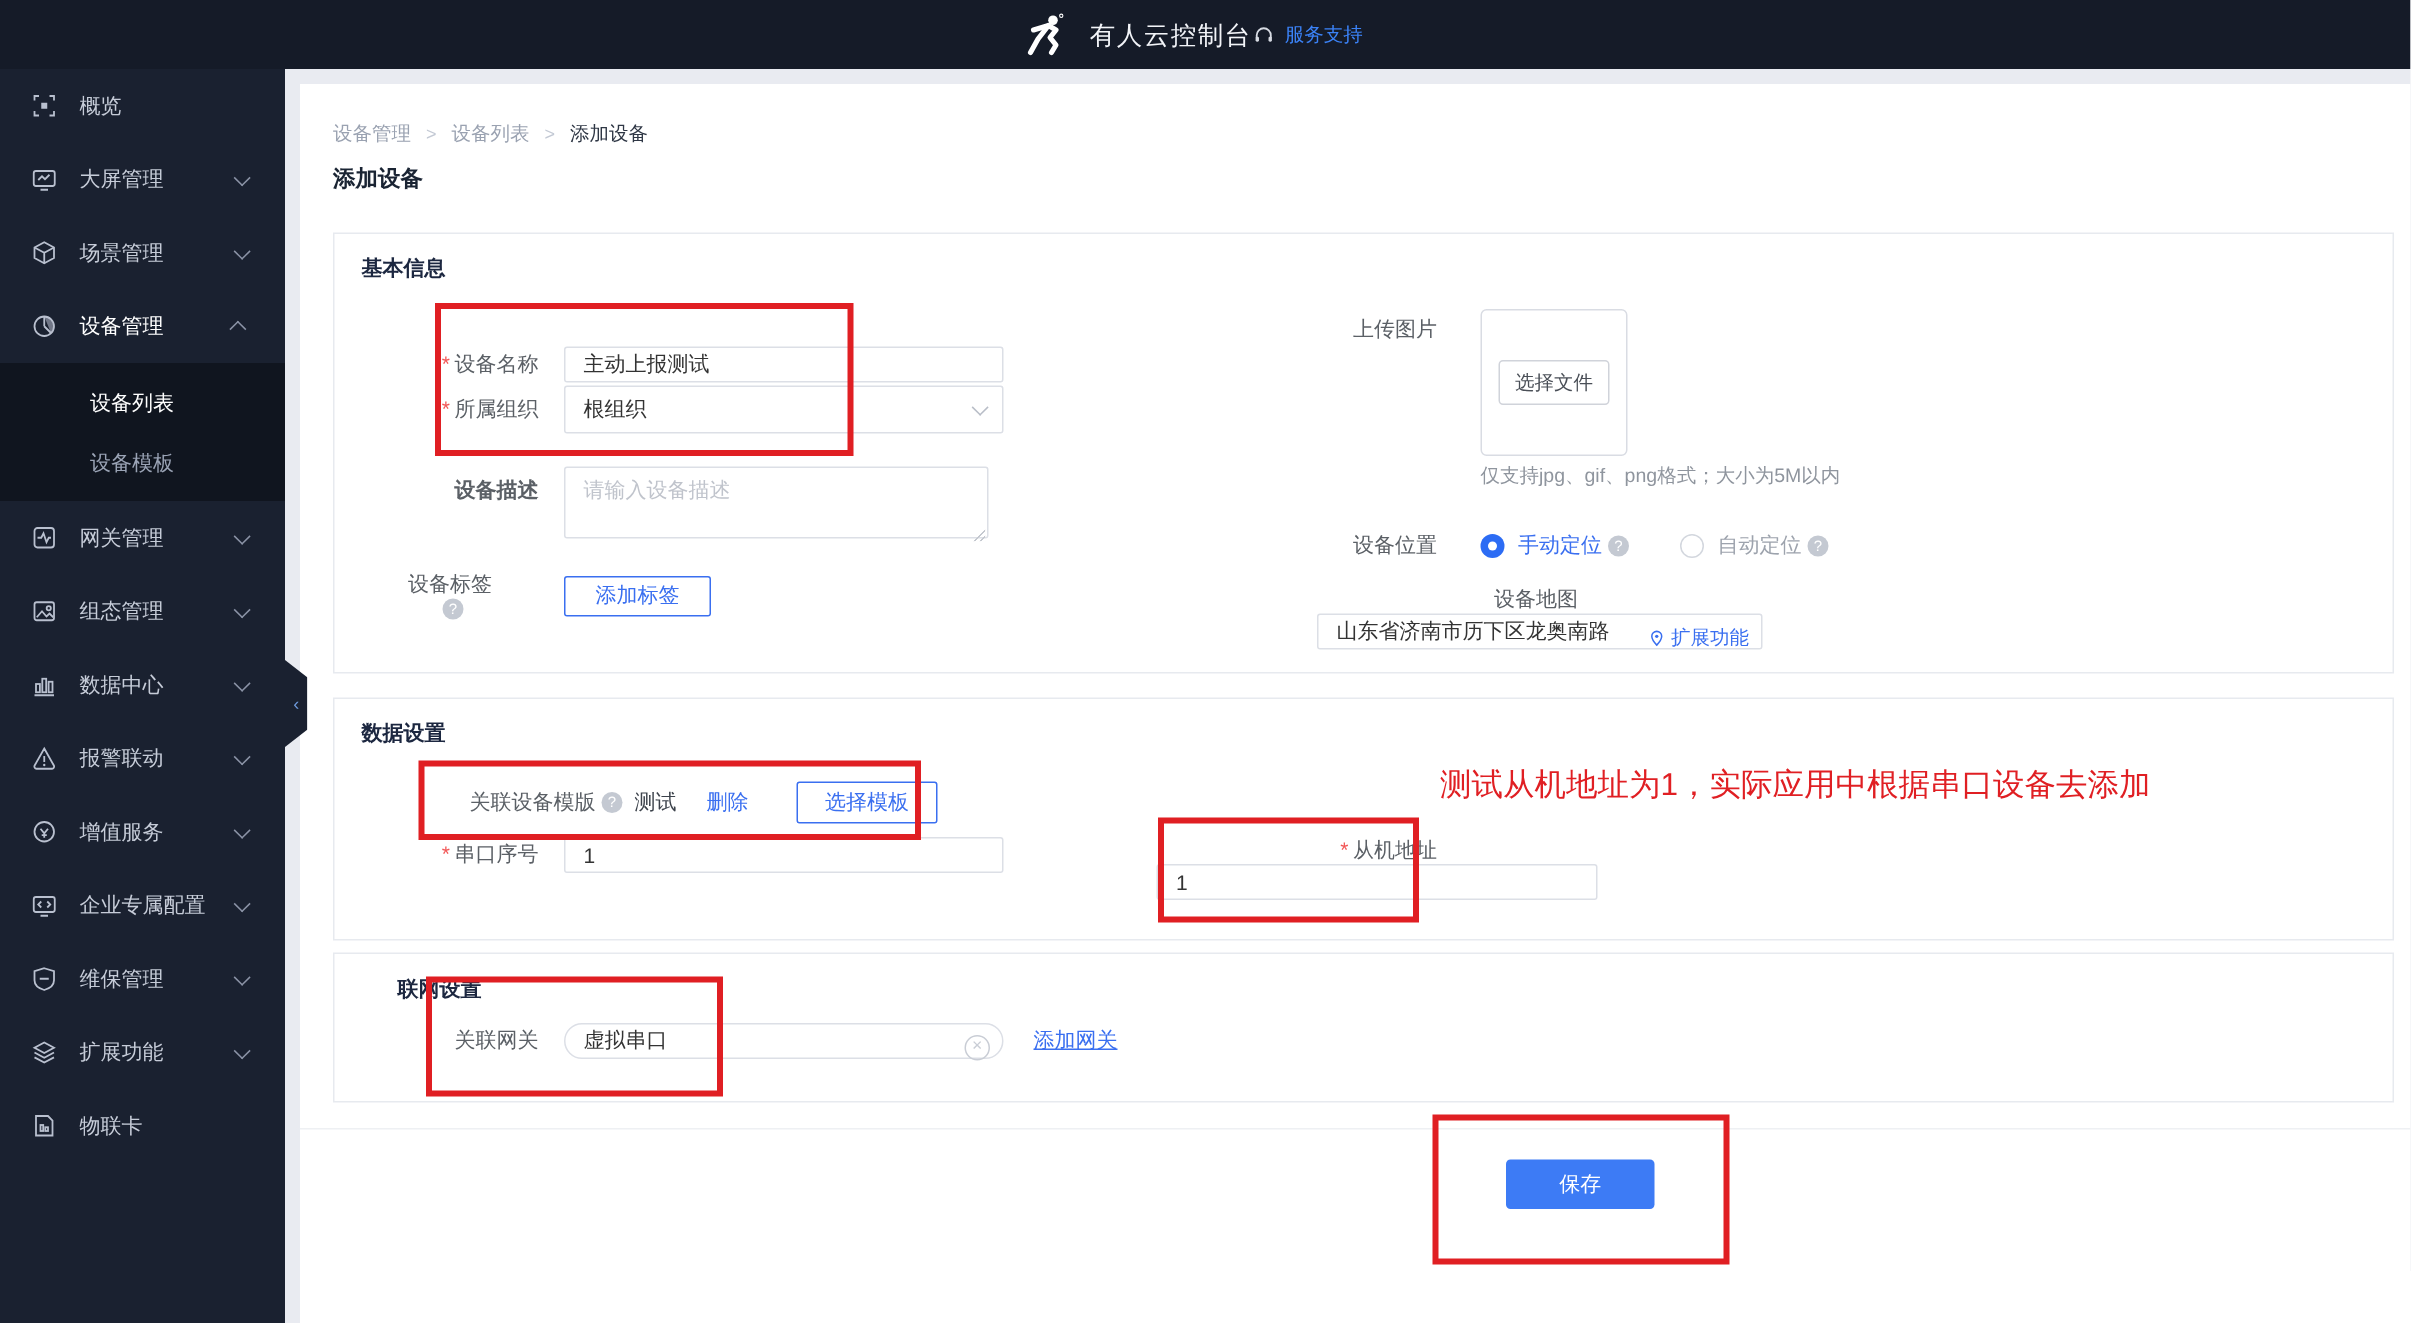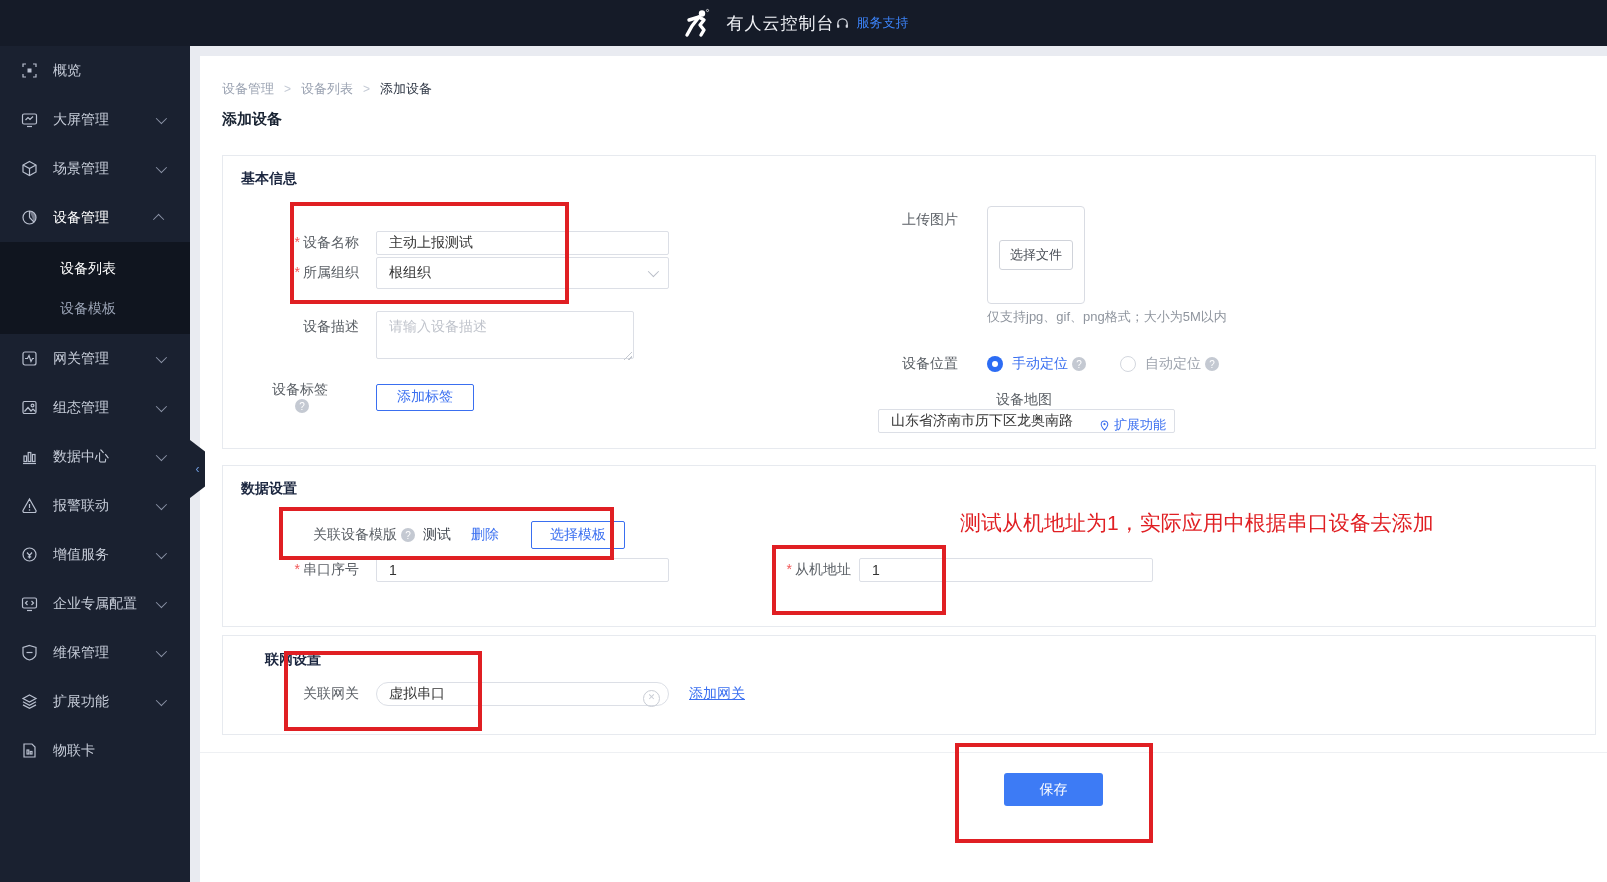--- a/index.html
+++ b/index.html
@@ -58,21 +58,21 @@
   .gap17{width:17px;flex:0 0 auto;}
   .req{color:#f25757;margin-right:3px;}
 
   .tinput{box-sizing:border-box;height:24px;border:1px solid #dcdfe6;border-radius:2px;
           padding:0 12px;font-size:14px;color:#333;font-family:inherit;background:#fff;}
   .w293{width:293px;}
   .select-box{box-sizing:border-box;width:293px;height:32px;border:1px solid #dcdfe6;border-radius:2px;
           display:flex;align-items:center;justify-content:space-between;padding:0 12px;font-size:14px;color:#333;cursor:pointer;}
   .sel-chev{width:7px;height:7px;border-right:1.4px solid #b8bdc7;border-bottom:1.4px solid #b8bdc7;transform:rotate(45deg) translateY(-2px);}
   .tarea-wrap{position:relative;}
-  textarea.tinput{width:258px;height:48px;resize:none;padding:6px 12px;}
+  textarea.tinput{width:283px;height:48px;resize:none;padding:6px 12px;}
   textarea.tinput::placeholder{color:#c0c4cc;}
   input.tinput::placeholder{color:#c0c4cc;}
   .resize-corner{position:absolute;right:2px;bottom:3px;width:9px;height:9px;
      background:repeating-linear-gradient(-45deg,transparent 0 2px,#c4c8cf 2px 3px);
      clip-path:polygon(100% 0,100% 100%,0 100%);}
 
   .help{display:inline-flex;width:14px;height:14px;border-radius:50%;background:#c4c9d2;color:#fff;
         font-size:10px;align-items:center;justify-content:center;margin-left:4px;flex:0 0 auto;cursor:pointer;}
 
   .btn-outline-blue{box-sizing:border-box;border:1px solid #3a6ff0;color:#3a6ff0;background:#fff;
@@ -333,21 +333,21 @@
         <div class="lrow" style="top:101px;">
           <div class="flabel"><span class="req">*</span><span>所属组织</span></div>
           <div class="gap17"></div>
           <div class="select-box">
             <span>根组织</span>
             <span class="sel-chev"></span>
           </div>
         </div>
 
         <div class="lrow" style="top:155px;align-items:flex-start;">
-          <div class="flabel" style="padding-top:7px;">设备描述</div>
+          <div class="flabel" style="padding-top:7px;font-weight:bold;">设备描述</div>
           <div class="gap17"></div>
           <div class="tarea-wrap">
             <textarea class="tinput" placeholder="请输入设备描述" style=""></textarea>
             <div class="resize-corner"></div>
           </div>
         </div>
 
         <div class="lrow" style="top:225px;">
           <div class="flabel" style="display:flex;align-items:center;flex-direction:column;">
             <span>设备标签</span>
@@ -401,21 +401,21 @@
           <span class="link-blue" style="margin-left:20px;">删除</span>
           <div class="btn-outline-blue sel-tmpl-btn">选择模板</div>
         </div>
 
         <div class="lrow" style="top:92px;">
           <div class="flabel"><span class="req">*</span><span>串口序号</span></div>
           <div class="gap17"></div>
           <input class="tinput w293" value="1" style="">
         </div>
 
-        <div style="position:absolute;left:548px;top:92px;display:flex;align-items:center;">
+        <div style="position:absolute;left:548px;top:92px;display:flex;align-items:center;flex-direction:column;">
           <div style="width:80px;text-align:right;font-size:14px;color:#5b6066;"><span class="req">*</span><span>从机地址</span></div>
           <div style="width:8px;"></div>
           <input class="tinput" style="width: 294px;" value="1">
         </div>
       </section>
 
       <section class="section sec3">
         <div class="sec-title">联网设置</div>
 
         <div class="lrow" style="top:46px;">

